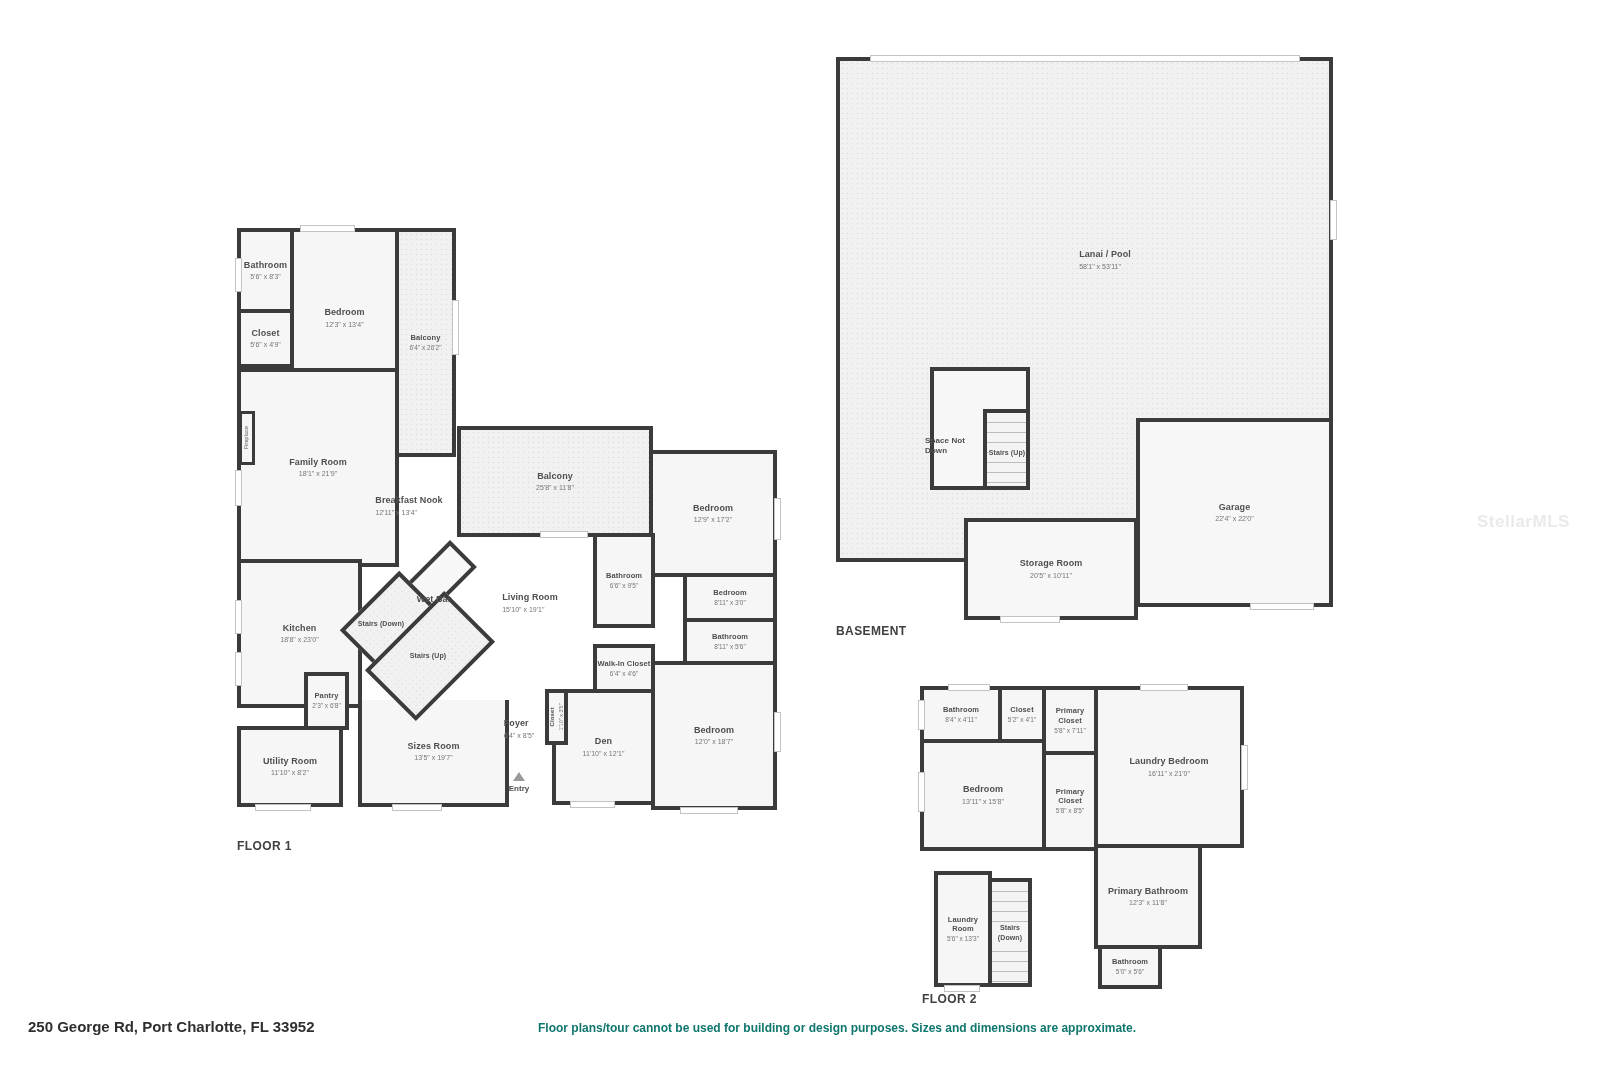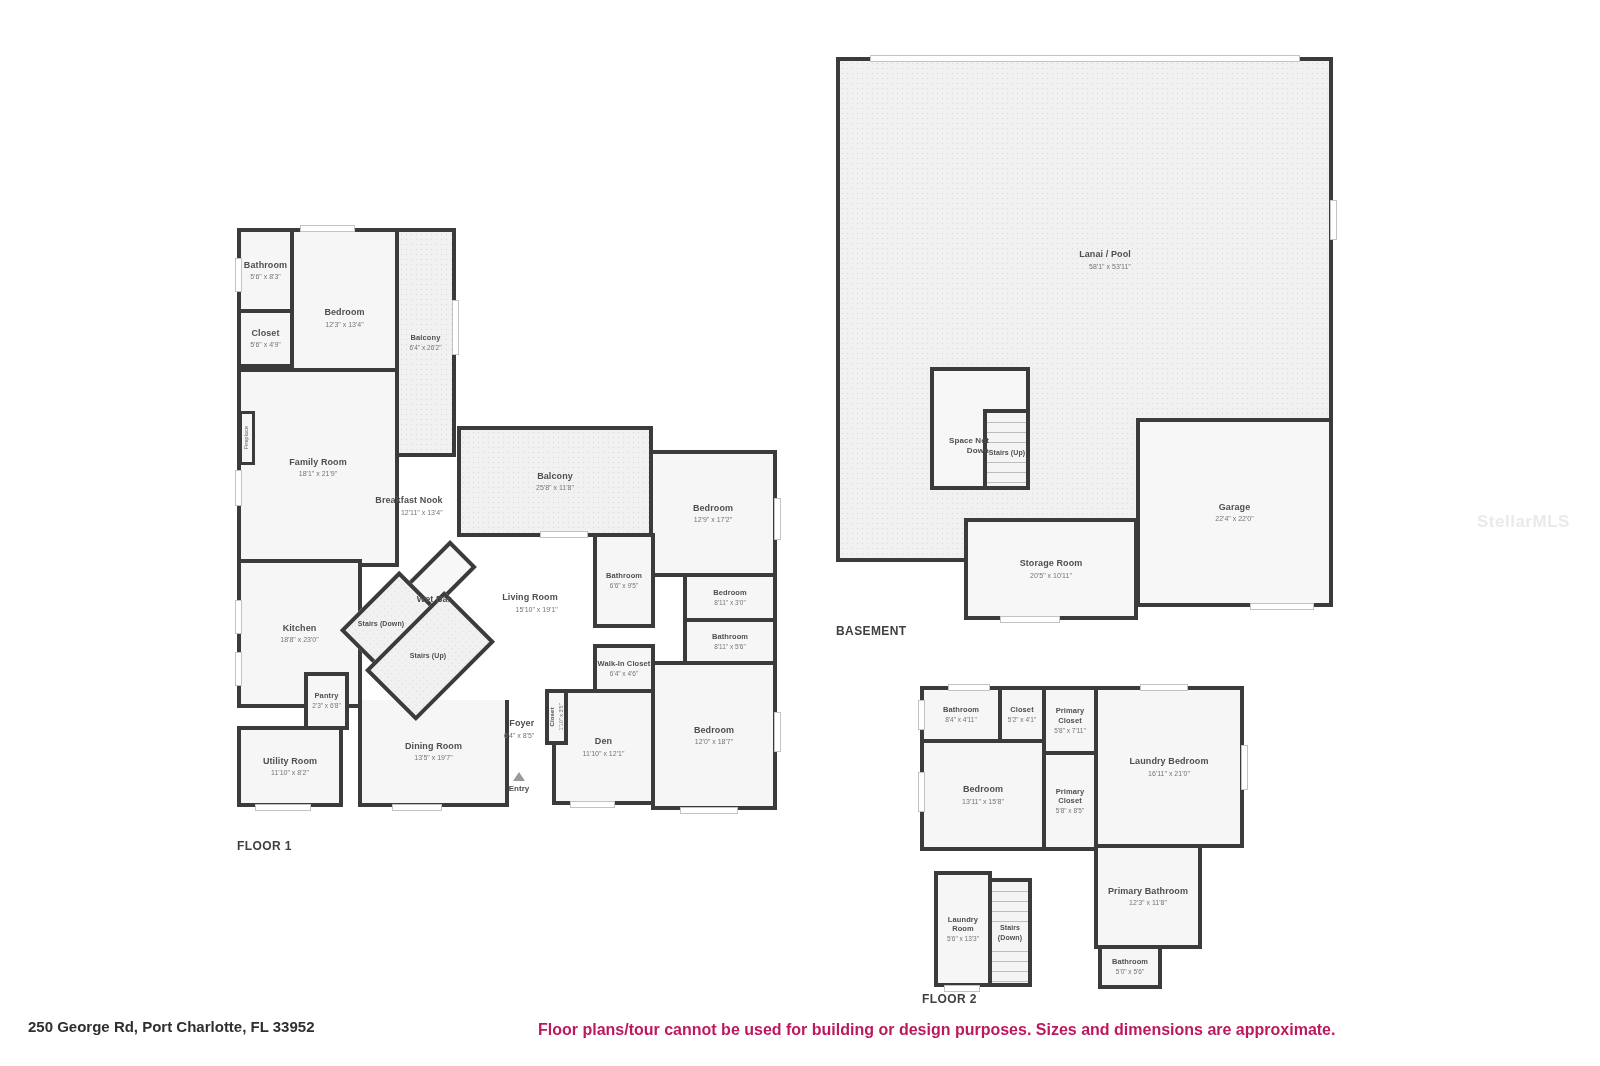--- a/index.html
+++ b/index.html
@@ -24,37 +24,37 @@
   .treads{
     background-image:repeating-linear-gradient(180deg,#f4f4f4 0 9px,#bdbdbd 9px 10px);
     background-color:#f4f4f4;
   }
   .open-top{border-top:none;}
   .rot{transform:rotate(-45deg);}
   .lbl{text-align:center;line-height:1.3;pointer-events:none;}
   .nm{display:block;font-size:9px;font-weight:700;color:#4f4f4f;letter-spacing:.1px;}
   .dm{display:block;font-size:7px;font-weight:400;color:#757575;margin-top:1px;}
   .float-label{
-    position:absolute;transform:translate(-50%,-50%);z-index:6;text-align:right;line-height:1.3;
+    position:absolute;transform:translate(-50%,-50%);z-index:6;text-align:left;line-height:1.3;
   }
   .room--vert .lbl{transform:rotate(-90deg);white-space:nowrap;}
   .room--vert .nm{font-size:6px;}
   .room--vert .dm{font-size:5.5px;}
   .fireplace .lbl{transform:rotate(-90deg);white-space:nowrap;}
   .fireplace .nm{font-size:5.5px;font-weight:400;color:#5a5a5a;}
   .win{position:absolute;background:#ffffff;border:1px solid #c3c3c3;box-sizing:border-box;z-index:5;}
   .floor-title{position:absolute;font-size:12px;font-weight:700;color:#404040;letter-spacing:.4px;}
   .entry-tri{
     position:absolute;width:0;height:0;z-index:6;
     border-left:6px solid transparent;border-right:6px solid transparent;
     border-bottom:9px solid #9a9a9a;
   }
   .entry-lbl{position:absolute;font-size:8px;font-weight:700;color:#4f4f4f;transform:translate(-50%,0);z-index:6;}
   .footer-address{position:absolute;font-size:15px;font-weight:700;color:#2f2f2f;}
-  .footer-disclaimer{position:absolute;font-size:16px;font-weight:700;color:#be185d;}
+  .footer-disclaimer{position:absolute;font-size:12px;font-weight:700;color:#0f766e;}
   .watermark{position:absolute;font-size:17px;font-weight:700;color:#eaeaea;letter-spacing:.5px;z-index:2;}
   .small .nm{font-size:7.5px;}
   .small .dm{font-size:6.5px;}
   .tiny .nm{font-size:7px;}
 </style>
 </head>
 <body>
 
 <div class="canvas">
 
@@ -166,21 +166,21 @@
 
     <div class="room" style="left:651px;top:661px;width:126px;height:149px">
       <div class="lbl">
           <span class="nm">Bedroom</span>
           <span class="dm">12'0" x 18'7"</span>
         </div>
     </div>
 
     <div class="room open-top" style="left:358px;top:700px;width:151px;height:107px">
       <div class="lbl">
-          <span class="nm">Dining Room</span>
+          <span class="nm">Sizes Room</span>
           <span class="dm">13'5" x 19'7"</span>
         </div>
     </div>
 
     <div class="room" style="left:237px;top:726px;width:106px;height:81px">
       <div class="lbl">
           <span class="nm">Utility Room</span>
           <span class="dm">11'10" x 8'2"</span>
         </div>
     </div>

